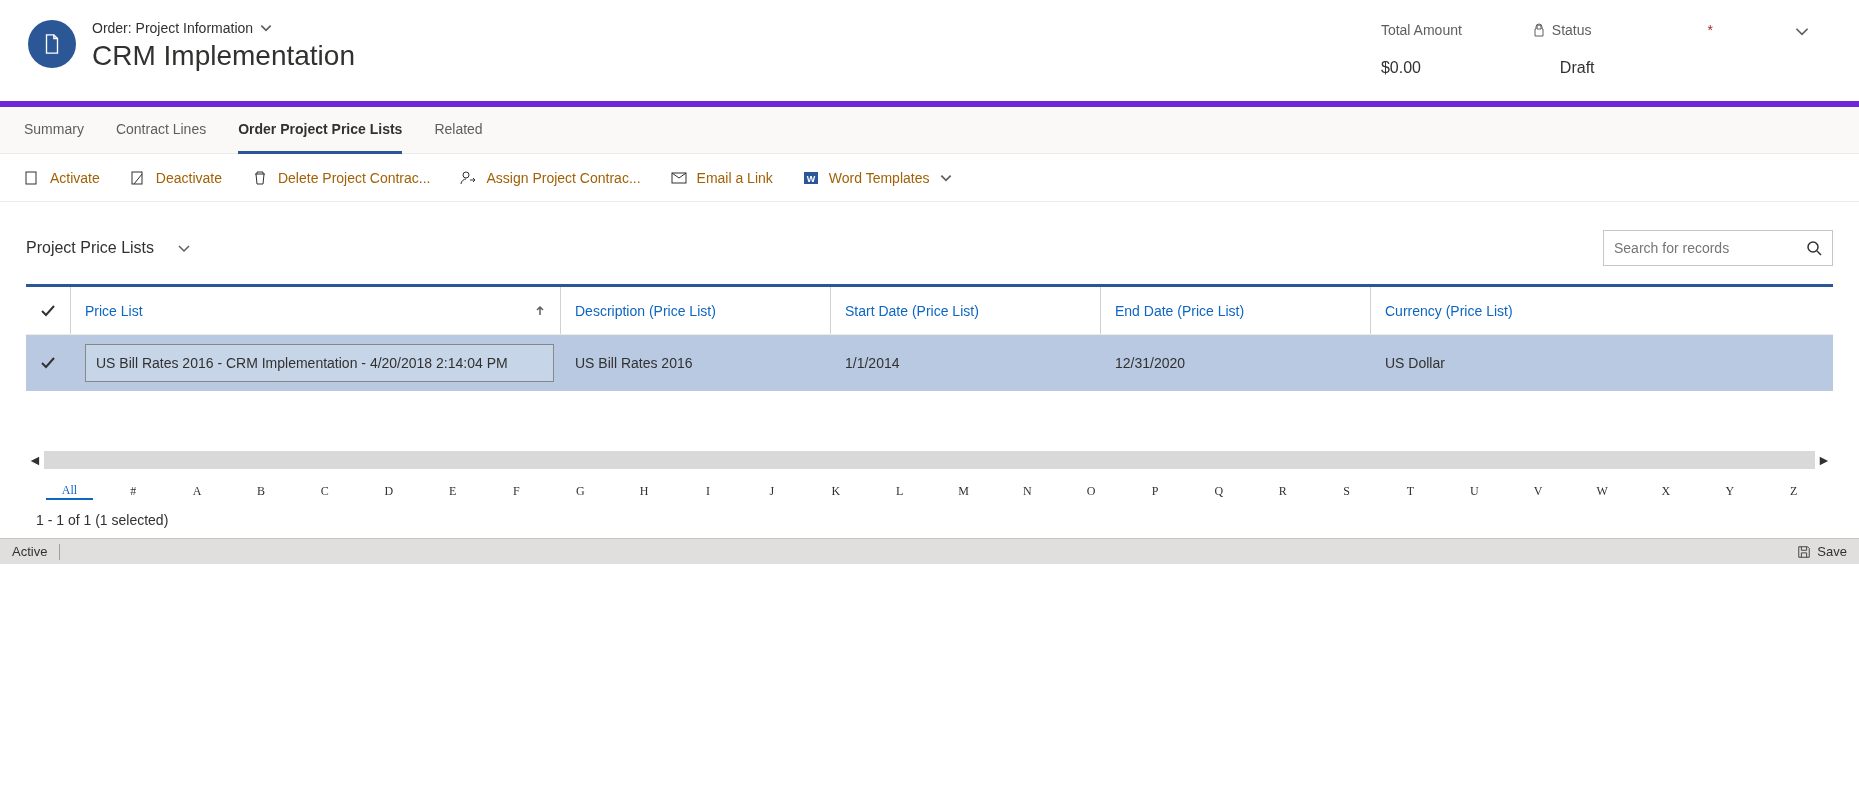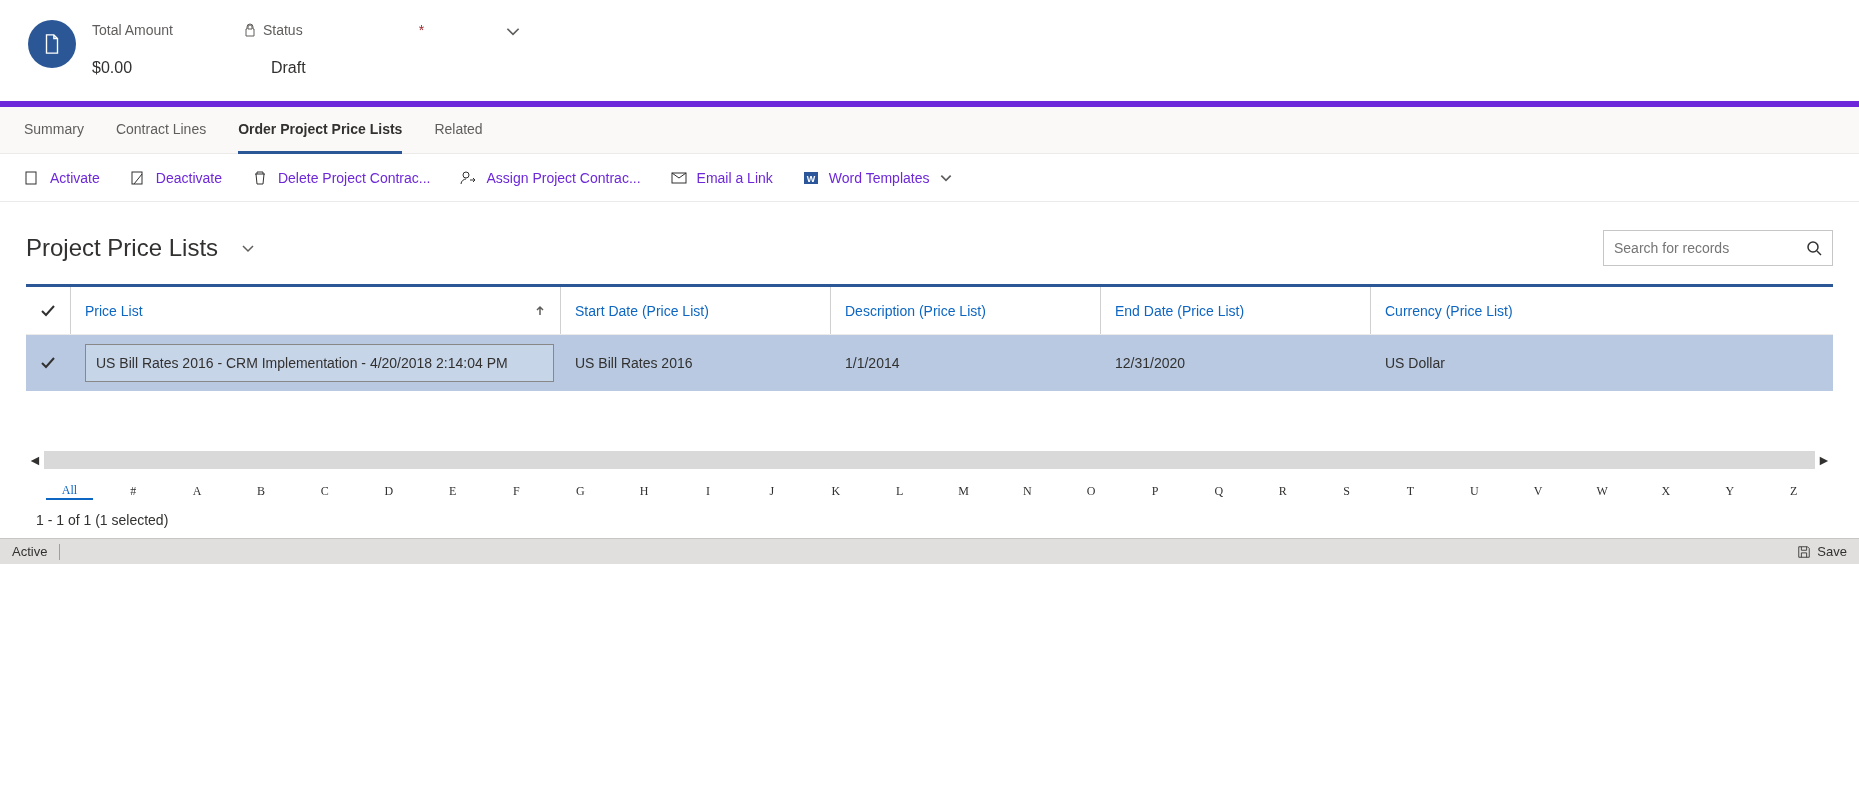--- a/index.html
+++ b/index.html
@@ -83,34 +83,34 @@
     background: #fff;
     border-bottom: 1px solid #edebe9;
     padding: 0 24px;
     display: flex;
     gap: 30px;
     height: 48px;
     align-items: center;
   }
   .cmd {
     display: flex; align-items:center; gap:10px;
-    font-size: 14px; color: #6d28d9;
+    font-size: 14px; color: #a16207;
     cursor: pointer;
   }
   .cmd svg { width:16px; height:16px; }
 
   
   .section-row {
     display:flex;
     align-items:center;
     justify-content:space-between;
     padding: 28px 26px 8px 26px;
   }
   .section-title {
-    font-size: 24px;
+    font-size: 16px;
     font-weight: 400;
     display:flex; align-items:center; gap:22px;
   }
   .search-wrap {
     border: 1px solid #c8c6c4;
     display:flex; align-items:center;
     width: 230px; height:36px;
     padding: 0 10px;
   }
   .search-wrap input {
@@ -190,20 +190,29 @@
 </style>
 </head>
 <body>
 
 <div class="header">
   <div class="header-icon-circle">
     <svg width="22" height="22" viewBox="0 0 24 24" fill="#fff">
         <path d="M6 2h8l4 4v16H6V2zm8 0v4h4" fill="none" stroke="#fff" stroke-width="1.5"></path>
       </svg>
   </div>
+  <div class="header-title-area">
+    <div class="header-breadcrumb">
+      <span>Order: Project Information</span>
+      <svg class="icon-small" viewBox="0 0 12 12">
+          <path d="M2 4l4 4 4-4" fill="none" stroke="#605e5c" stroke-width="1.5"></path>
+        </svg>
+    </div>
+    <div class="header-record-name">CRM Implementation</div>
+  </div>
   <div class="header-fields">
     <div>
       <div class="hf-label">Total Amount</div>
       <div class="hf-value">$0.00</div>
     </div>
     <div>
       <div class="hf-label">
         <svg class="icon-small" viewBox="0 0 12 14">
             <path d="M3 6V4a3 3 0 016 0v2h1v7H2V6h1zm1 0h4V4a2 2 0 10-4 0v2z" fill="none" stroke="#605e5c" stroke-width="1"></path>
           </svg>
@@ -295,25 +304,25 @@
       <svg width="16" height="16" viewBox="0 0 16 16">
           <path d="M2 8l4 4 8-9" fill="none" stroke="#323130" stroke-width="2"></path>
         </svg>
     </div>
     <div class="col header-col col-pricelist">
       <span>Price List</span>
       <svg width="12" height="12" viewBox="0 0 12 12">
           <path d="M6 2v8M3 5l3-3 3 3" fill="none" stroke="#605e5c" stroke-width="1.5"></path>
         </svg>
     </div>
+    <div class="col header-col col-desc">
+        <span>Description (Price List)</span>
+      </div>
     <div class="col header-col col-start">
         <span>Start Date (Price List)</span>
-      </div>
-    <div class="col header-col col-desc">
-        <span>Description (Price List)</span>
       </div>
     <div class="col header-col col-end">
         <span>End Date (Price List)</span>
       </div>
     <div class="col header-col col-currency">
         <span>Currency (Price List)</span>
       </div>
   </div>
   <div class="grid-row">
     <div class="col-check">

